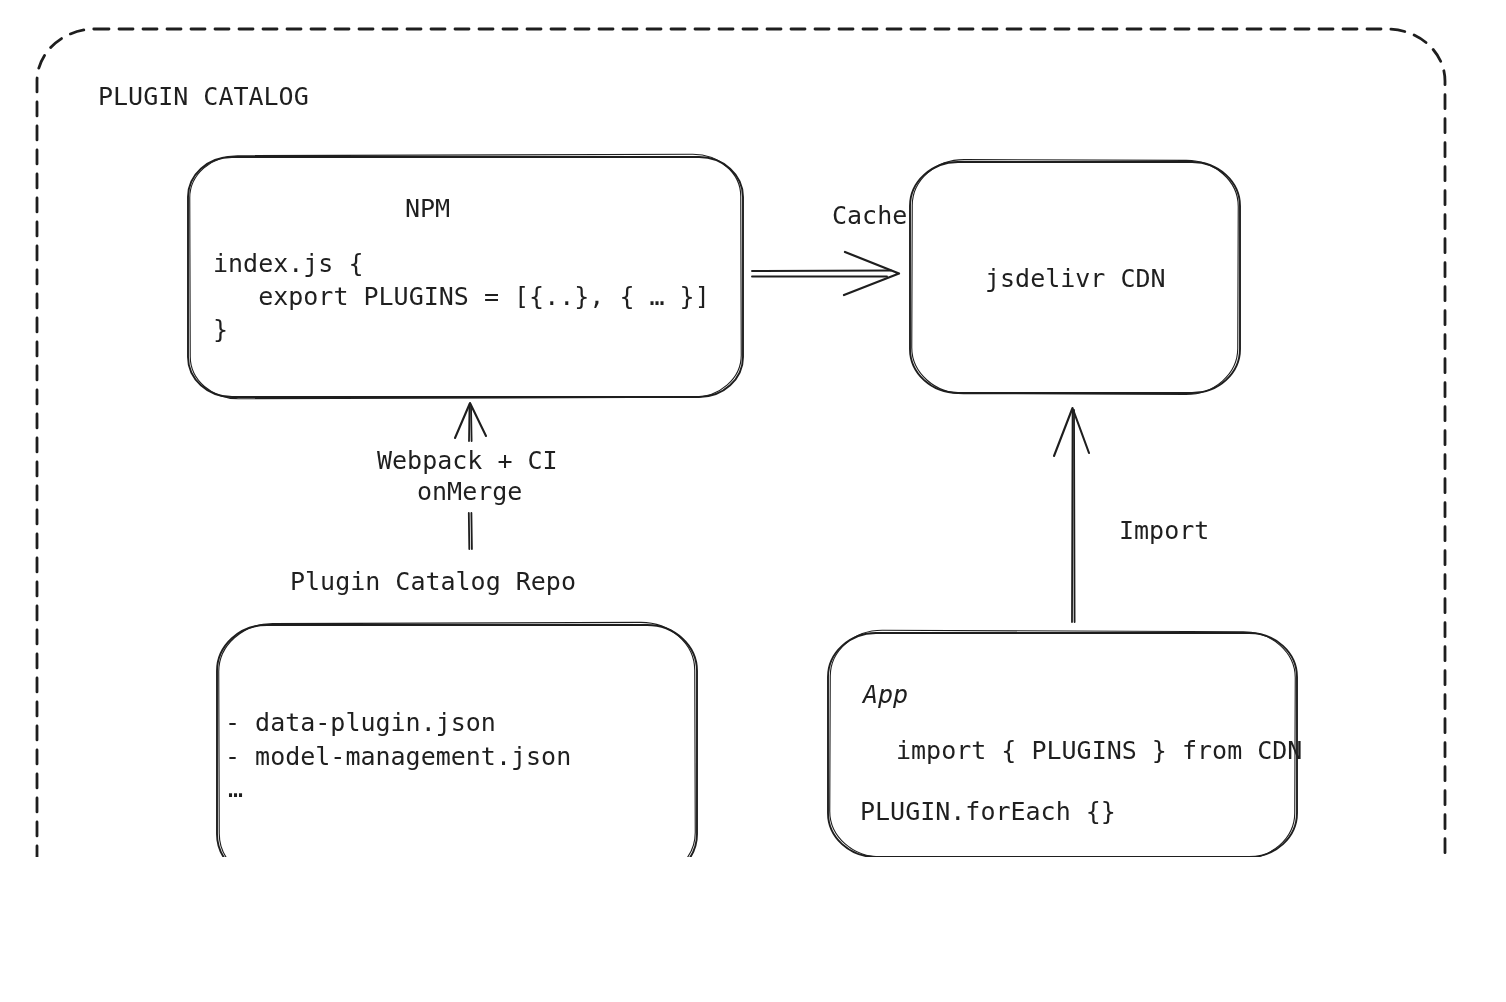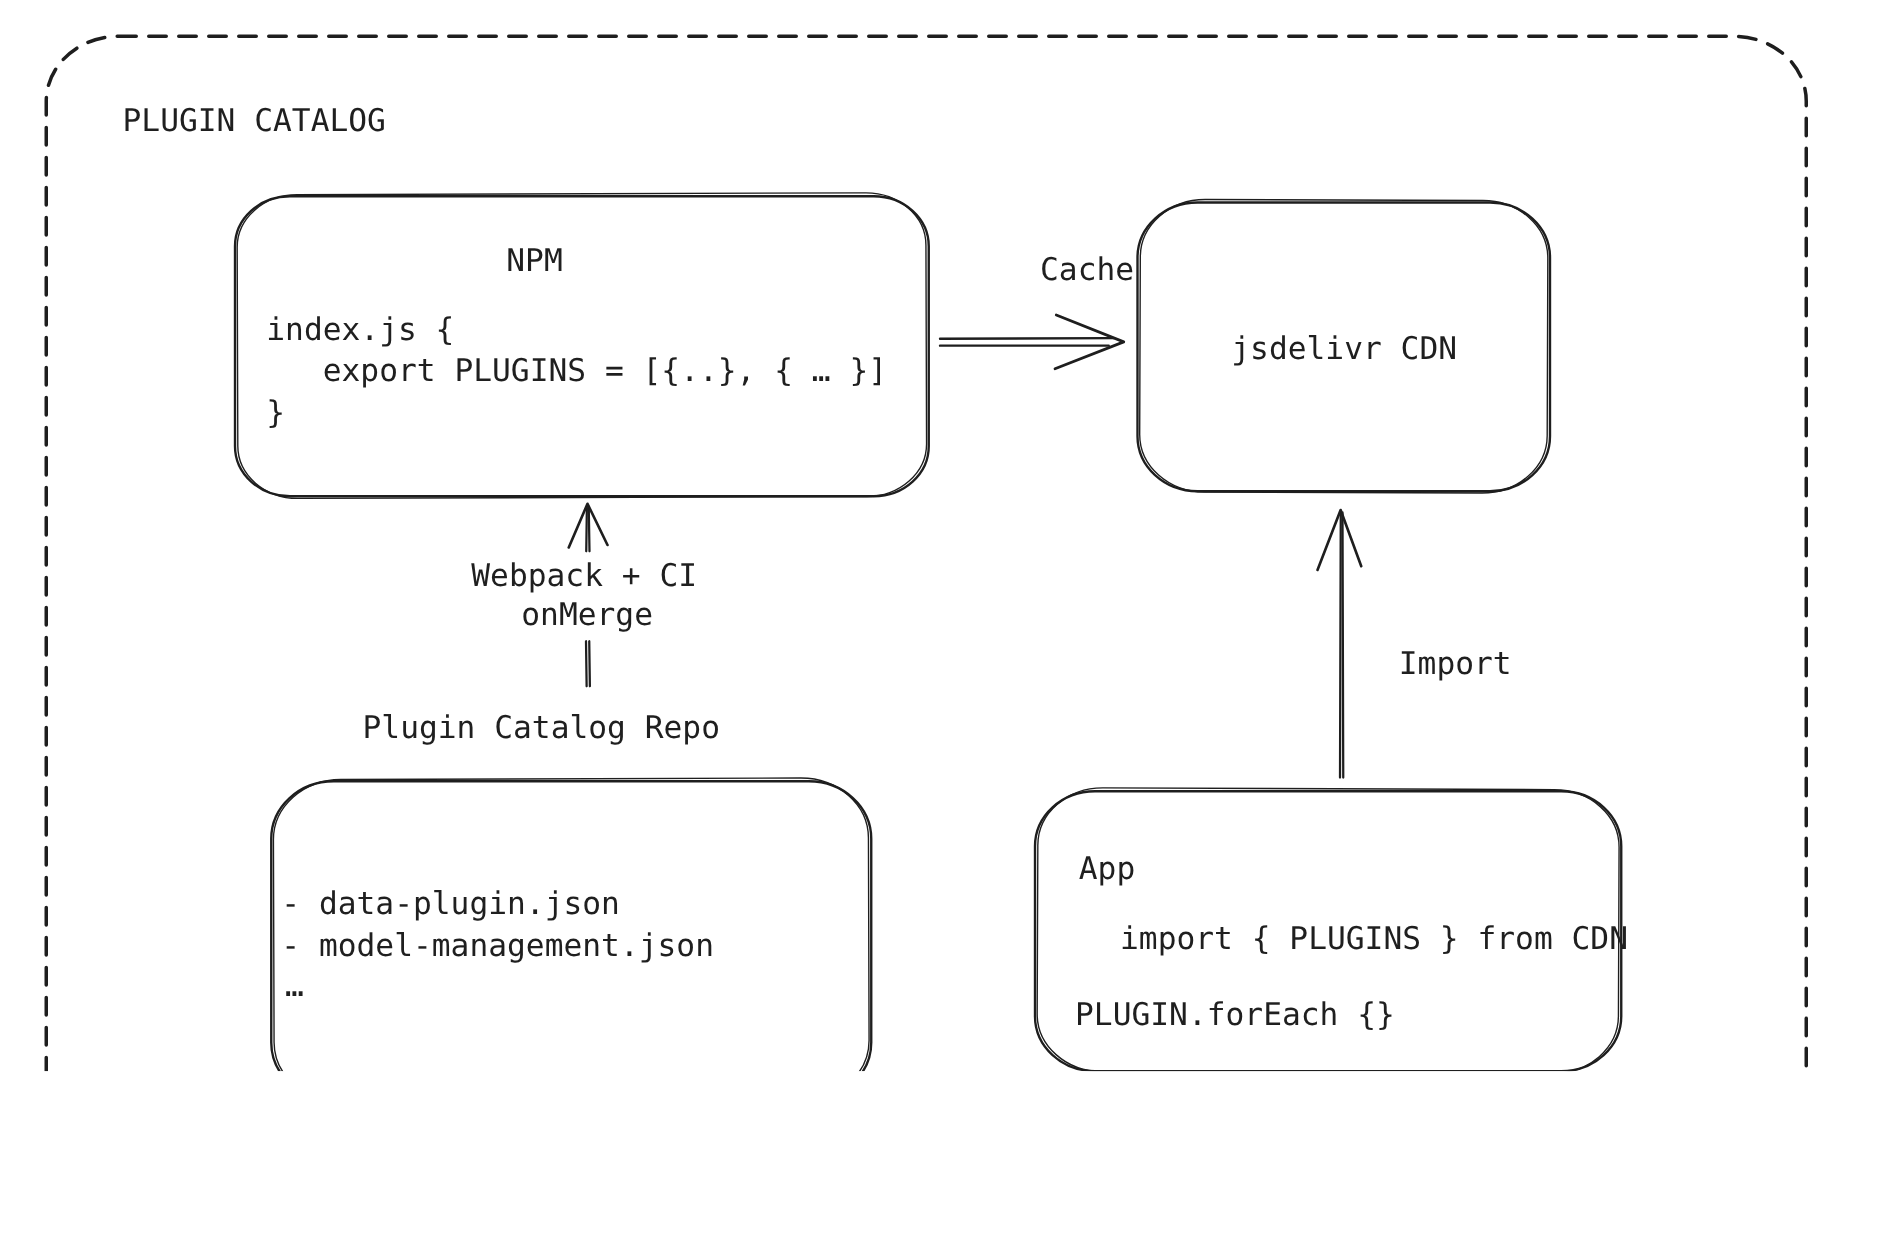--- a/index.html
+++ b/index.html
@@ -88,17 +88,17 @@
   <div class="t" style="left:377px;top:444px;">Webpack + CI</div>
   <div class="t" style="left:417px;top:475px;">onMerge</div>
 
   <div class="t" style="left:290px;top:565px;">Plugin Catalog Repo</div>
   <div class="t" style="left:225px;top:706px;">- data-plugin.json</div>
   <div class="t" style="left:225px;top:740px;text-align:center;">- model-management.json</div>
   <div class="t" style="left:228px;top:772px;">…</div>
 
   <div class="t" style="left:1108px;top:514px;margin-left:11px;">Import</div>
 
-  <div class="t" style="left:863px;top:678px;">App</div>
+  <div class="t" style="left:863px;top:678px;font-style:italic;">App</div>
   <div class="t" style="left:896px;top:734px;">import { PLUGINS } from CDN</div>
   <div class="t" style="left:860px;top:795px;">PLUGIN.forEach {}</div>
 
 </div>
 
 </body></html>

